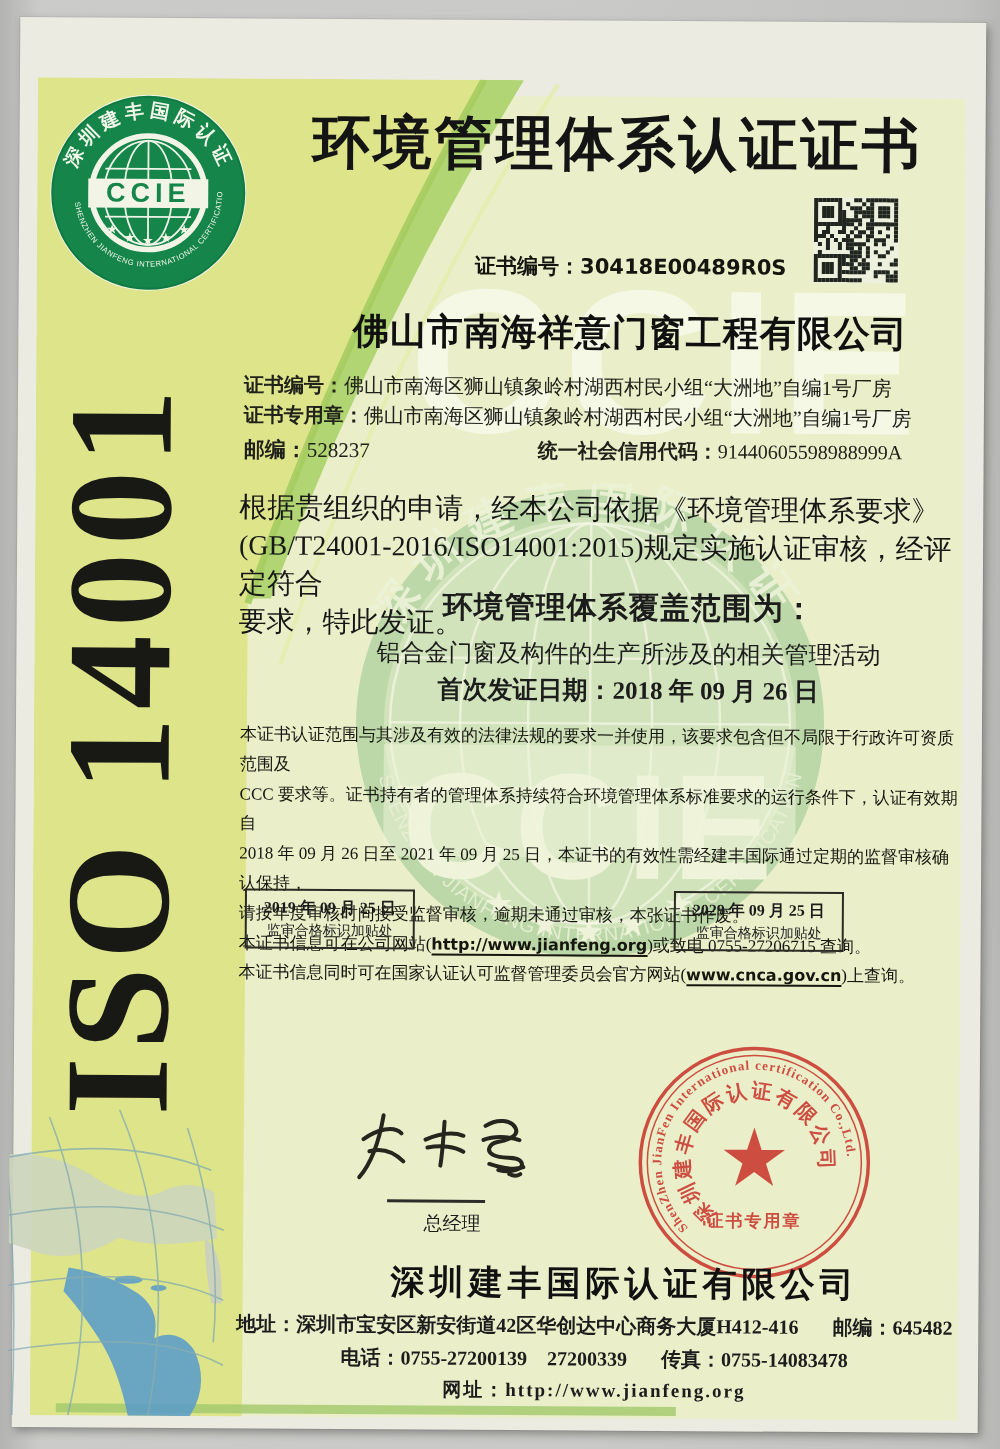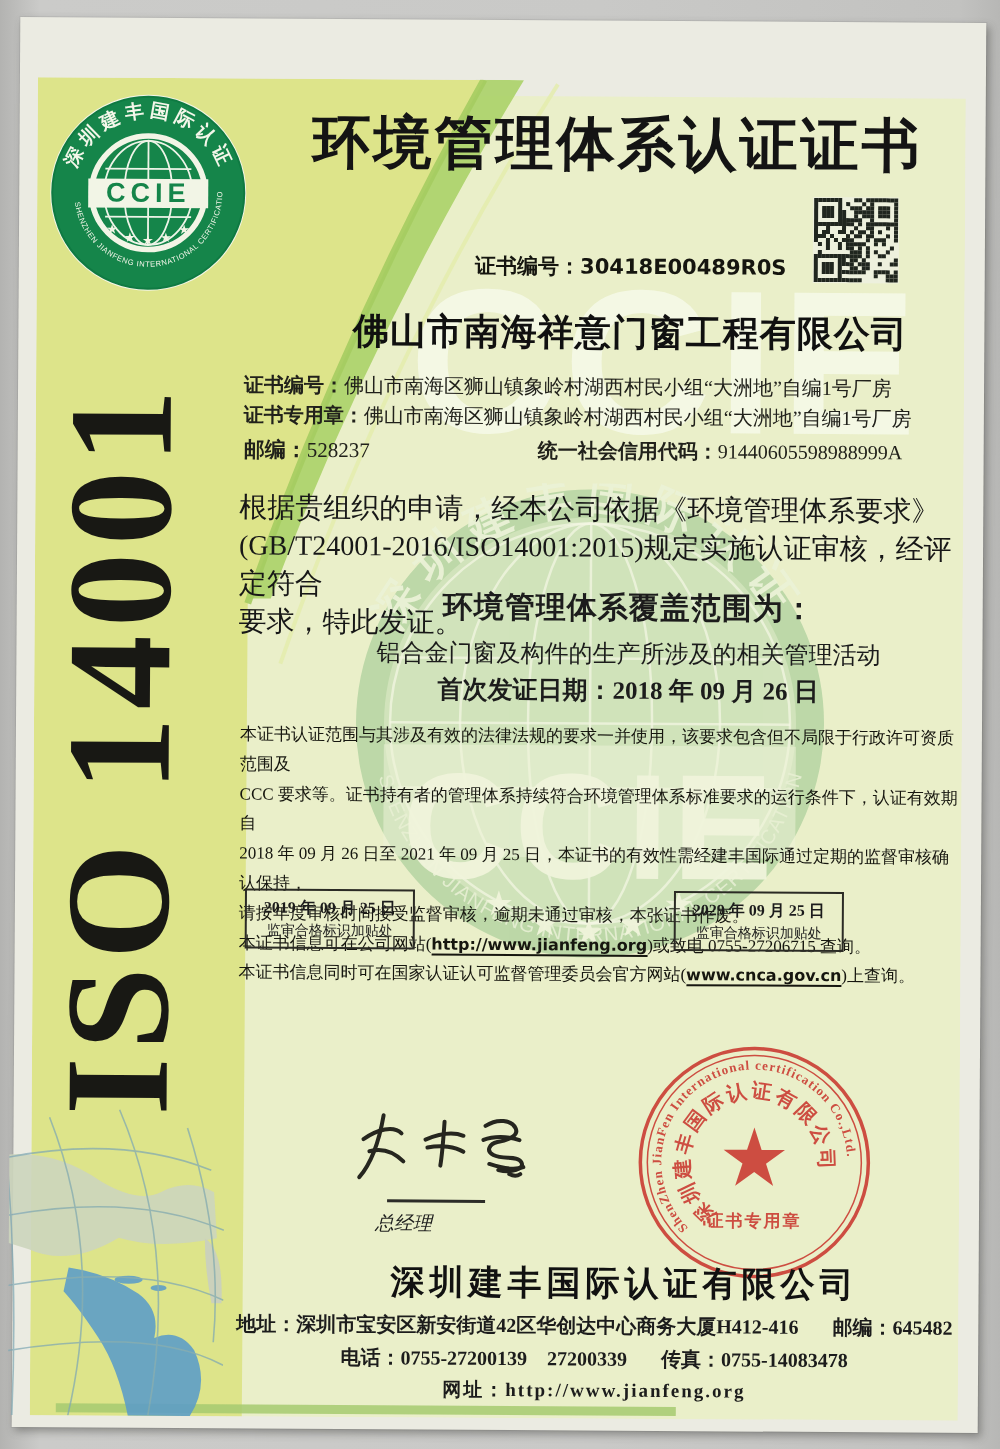--- a/index.html
+++ b/index.html
@@ -58,21 +58,21 @@
   .fine .link{font-weight:bold;border-bottom:2px solid #16160f;font-family:"DejaVu Sans",sans-serif;font-size:16px;}
   
   .box{top:810px;width:166px;height:56px;border:2px solid #2b2b25;
        display:flex;flex-direction:column;justify-content:center;align-items:center;gap:3px;}
   .box1{left:212px;} .box2{left:641px;}
   .box .bd{font-size:16px;font-weight:bold;}
   .box .bl{font-size:14px;}
   
   .sig{left:318px;top:1030px;}
   .sigline{left:356px;top:1120px;width:98px;border-top:3px solid #2c2c28;}
-  .sigrole{left:344px;top:1131px;width:122px;text-align:left;font-size:19px;font-style:italic;}
+  .sigrole{left:360px;top:1131px;width:122px;text-align:center;font-size:19px;}
   .seal{left:603px;top:961px;}
   
   .issuer{left:214px;top:1180px;width:760px;text-align:center;
     font-size:34px;font-weight:900;letter-spacing:5px;color:#111;}
   .f1{left:104px;top:1232px;width:920px;text-align:center;font-size:20px;font-weight:bold;white-space:nowrap;}
   .f2{left:104px;top:1265px;width:920px;text-align:center;font-size:20px;font-weight:bold;white-space:nowrap;}
   .f3{left:104px;top:1297px;width:920px;text-align:center;font-size:19px;font-weight:bold;letter-spacing:2px;}
   .gap{display:inline-block;width:34px;}
   
   .iso{

